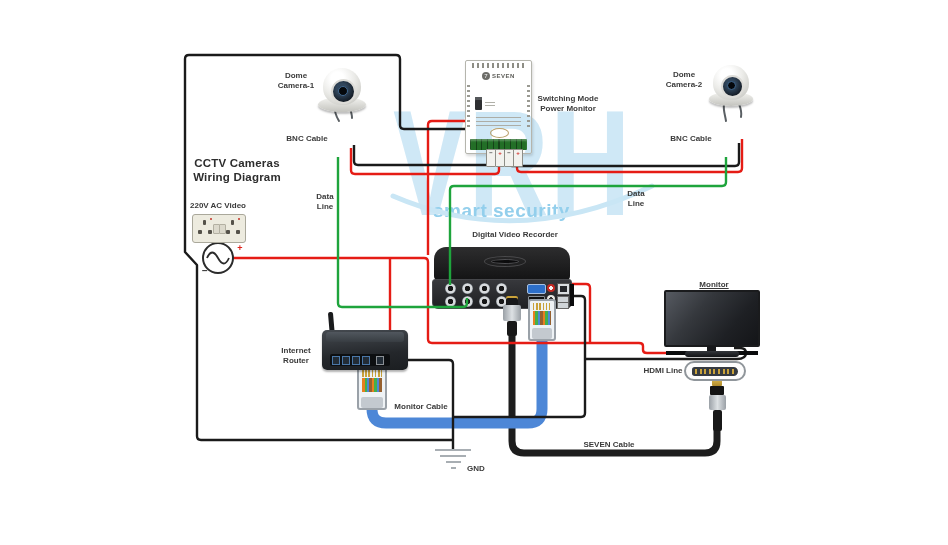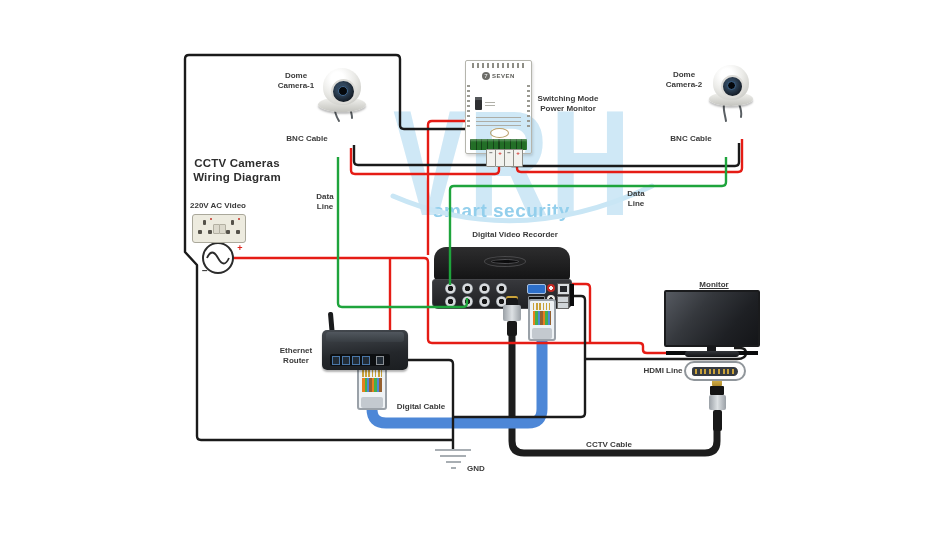--- a/index.html
+++ b/index.html
@@ -390,23 +390,23 @@
 Line</div>
   <div class="lbl l-ac">220V AC Video</div>
   <div class="lbl l-psu">Switching Mode
 Power Monitor</div>
   <div class="lbl l-dome2">Dome
 Camera-2</div>
   <div class="lbl l-bnc2">BNC Cable</div>
   <div class="lbl l-data2">Data
 Line</div>
   <div class="lbl l-dvr">Digital Video Recorder</div>
-  <div class="lbl l-router">Ethernet
+  <div class="lbl l-router">Internet
 Router</div>
-  <div class="lbl l-eth">Digital Cable</div>
+  <div class="lbl l-eth">Monitor Cable</div>
   <div class="lbl l-mon">Monitor</div>
   <div class="lbl l-hport">HDMI Line</div>
-  <div class="lbl l-hcable">CCTV Cable</div>
+  <div class="lbl l-hcable">SEVEN Cable</div>
   <div class="lbl l-gnd">GND</div>
   <div class="lbl l-plus">+</div>
   <div class="lbl l-minus">−</div>
 
 </div>
 
 </body></html>

